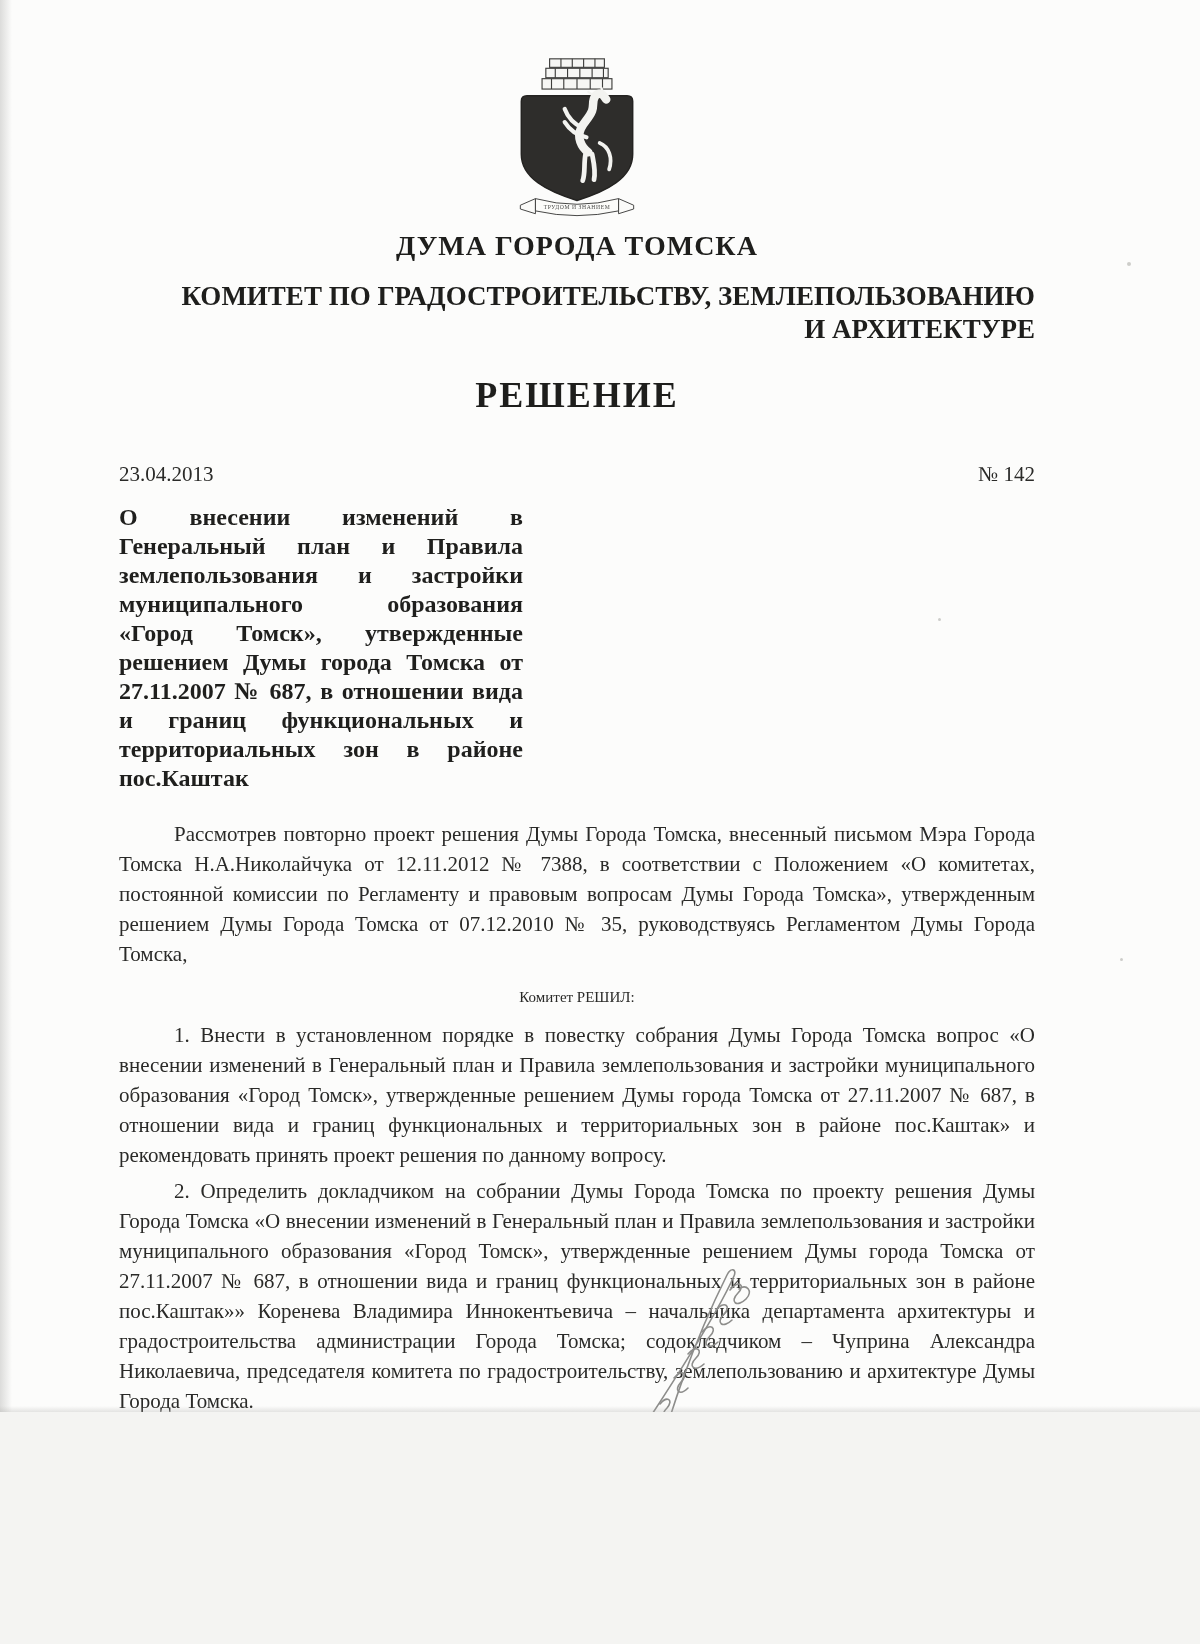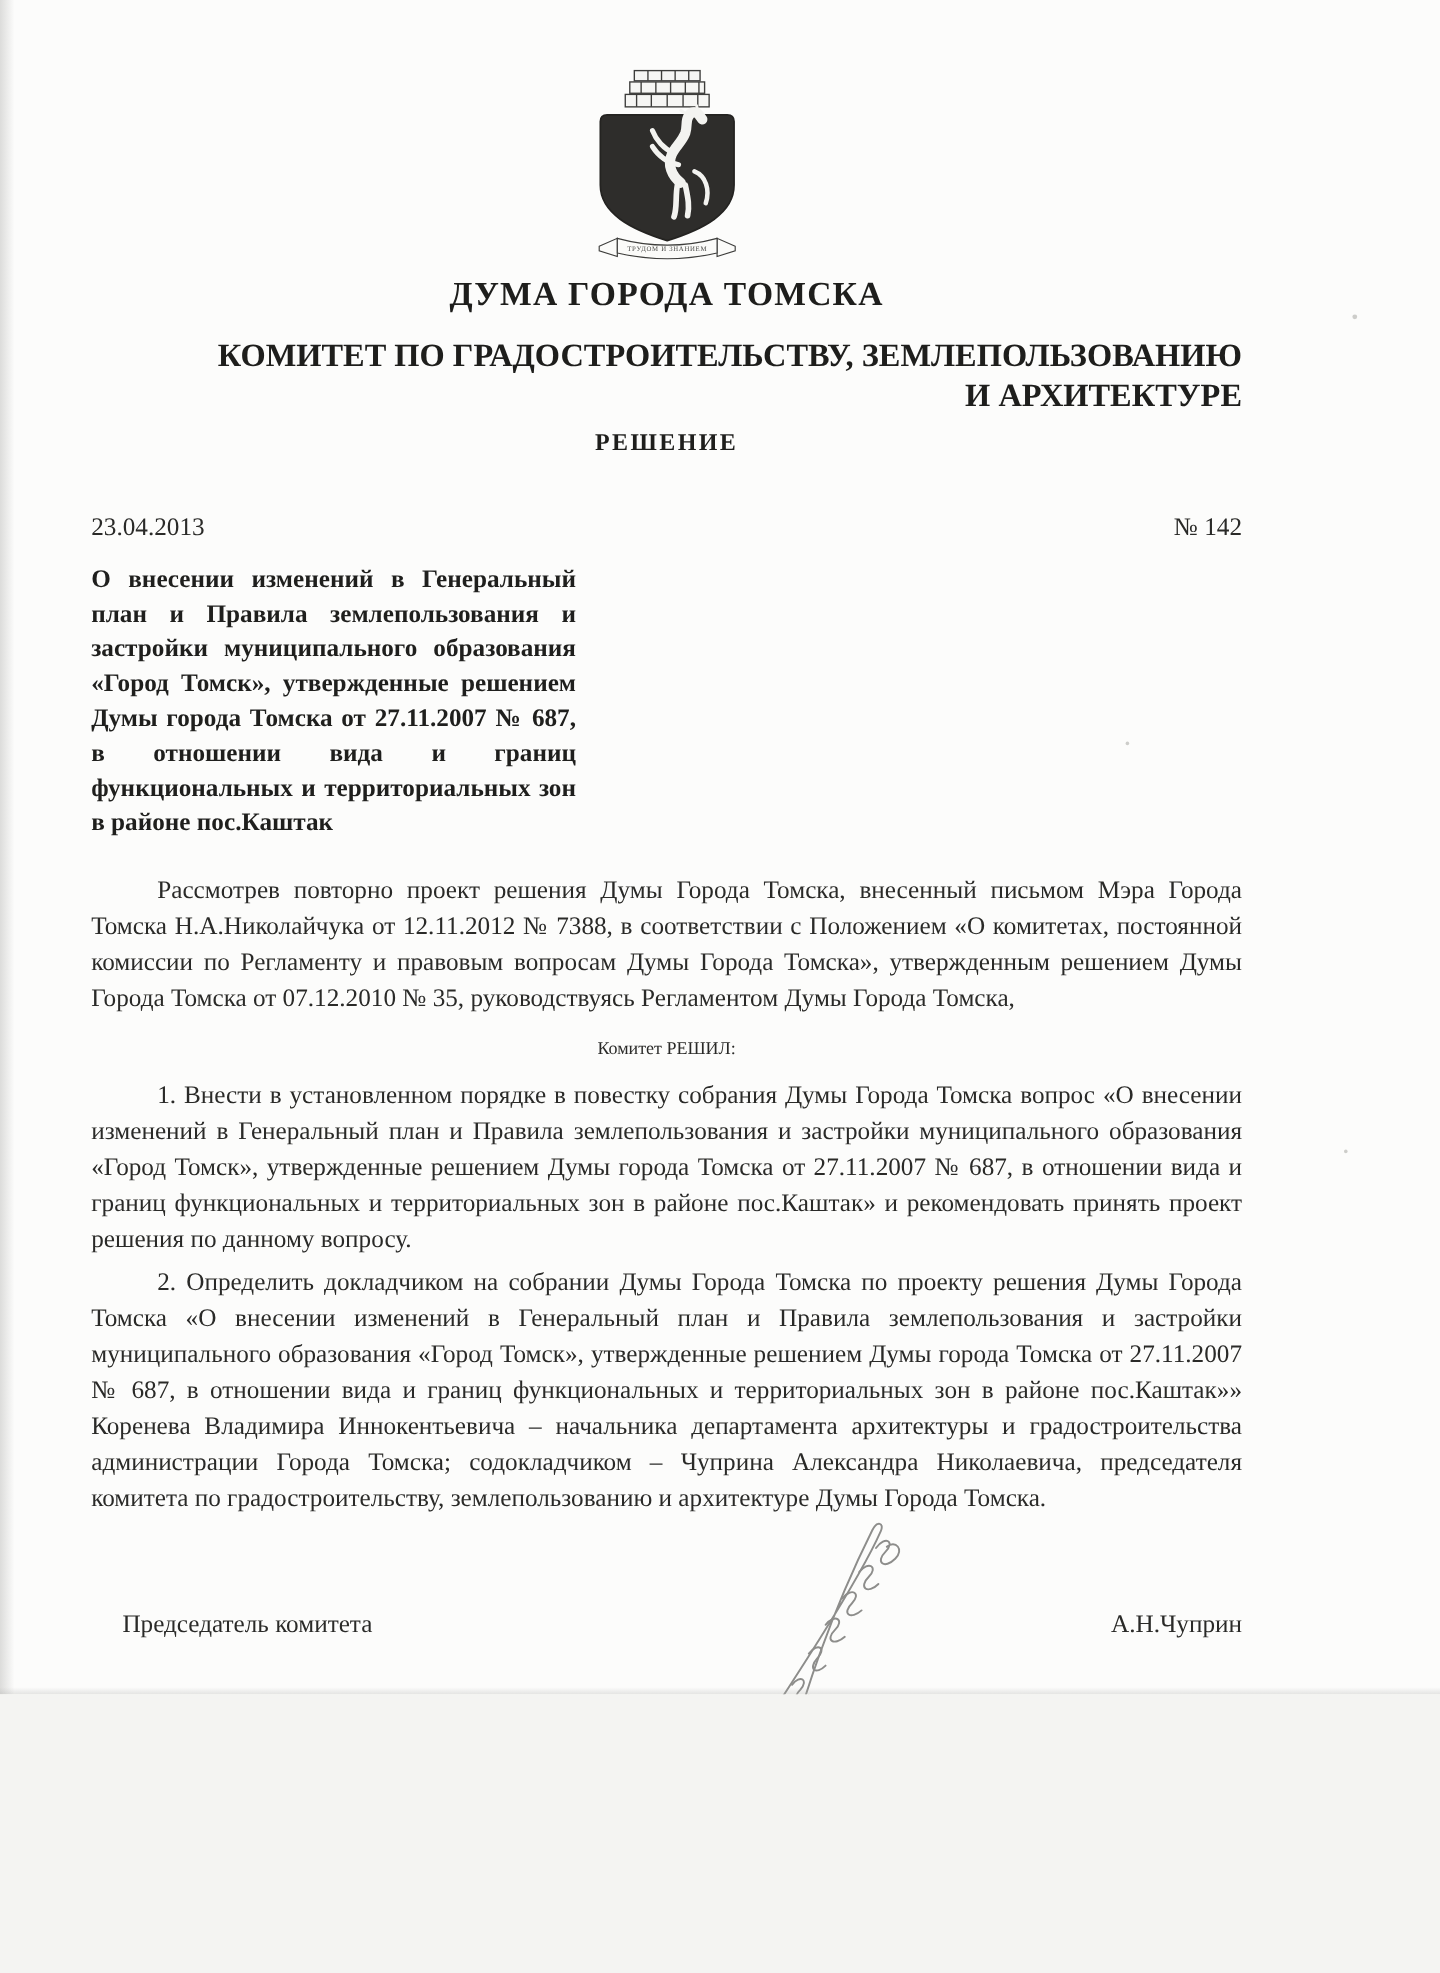--- a/index.html
+++ b/index.html
@@ -2,21 +2,21 @@
 <html lang="ru"><head>
 <meta charset="utf-8">
 <style>
   html,body{margin:0;padding:0;background:#f4f4f2;}
   .page{
     position:relative;
     width:1200px;height:1412px;
     margin:0 auto;
     background:#fcfcfb;
     box-sizing:border-box;
-    padding:56px 165px 0 76px;
+    padding:56px 165px 0 119px;
     font-family:"Liberation Serif","DejaVu Serif",serif;
     color:#2a2a28;
     overflow:hidden;
   }
   .page::before{ 
     content:"";position:absolute;left:0;top:0;bottom:0;width:12px;
     background:linear-gradient(90deg,rgba(160,160,158,.35),rgba(255,255,255,0));
     pointer-events:none;
   }
   .page::after{ 
@@ -27,29 +27,29 @@
   .emblem{display:block;margin:0 auto;width:152px;height:170px;}
   .org-title{
     text-align:center;font-weight:bold;font-size:28px;letter-spacing:1px;
     margin-top:4px;color:#1e1e1c;
   }
   .committee{
     text-align:right;font-weight:bold;font-size:27px;line-height:1.22;
     margin-top:18px;color:#1e1e1c;
   }
   .doc-type{
-    text-align:center;font-weight:bold;font-size:20px;letter-spacing:2px;
-    margin-top:12px;color:#1e1e1c;
+    text-align:center;font-weight:bold;font-size:36px;letter-spacing:2px;
+    margin-top:28px;color:#1e1e1c;
   }
   .meta{
     display:flex;justify-content:space-between;align-items:baseline;
     margin-top:46px;font-size:21px;
   }
   .subject{
-    width:404px;font-weight:bold;font-size:21px;line-height:29px;
+    width:404px;font-weight:bold;font-size:24px;line-height:29px;
     text-align:justify;margin-top:16px;color:#1f1f1d;
   }
   .body-par{
     font-size:21px;line-height:30px;text-align:justify;text-indent:55px;
     margin:0;
   }
   .preamble{margin-top:26px;}
   .resolved{
     text-align:center;font-size:15px;margin-top:20px;
   }

